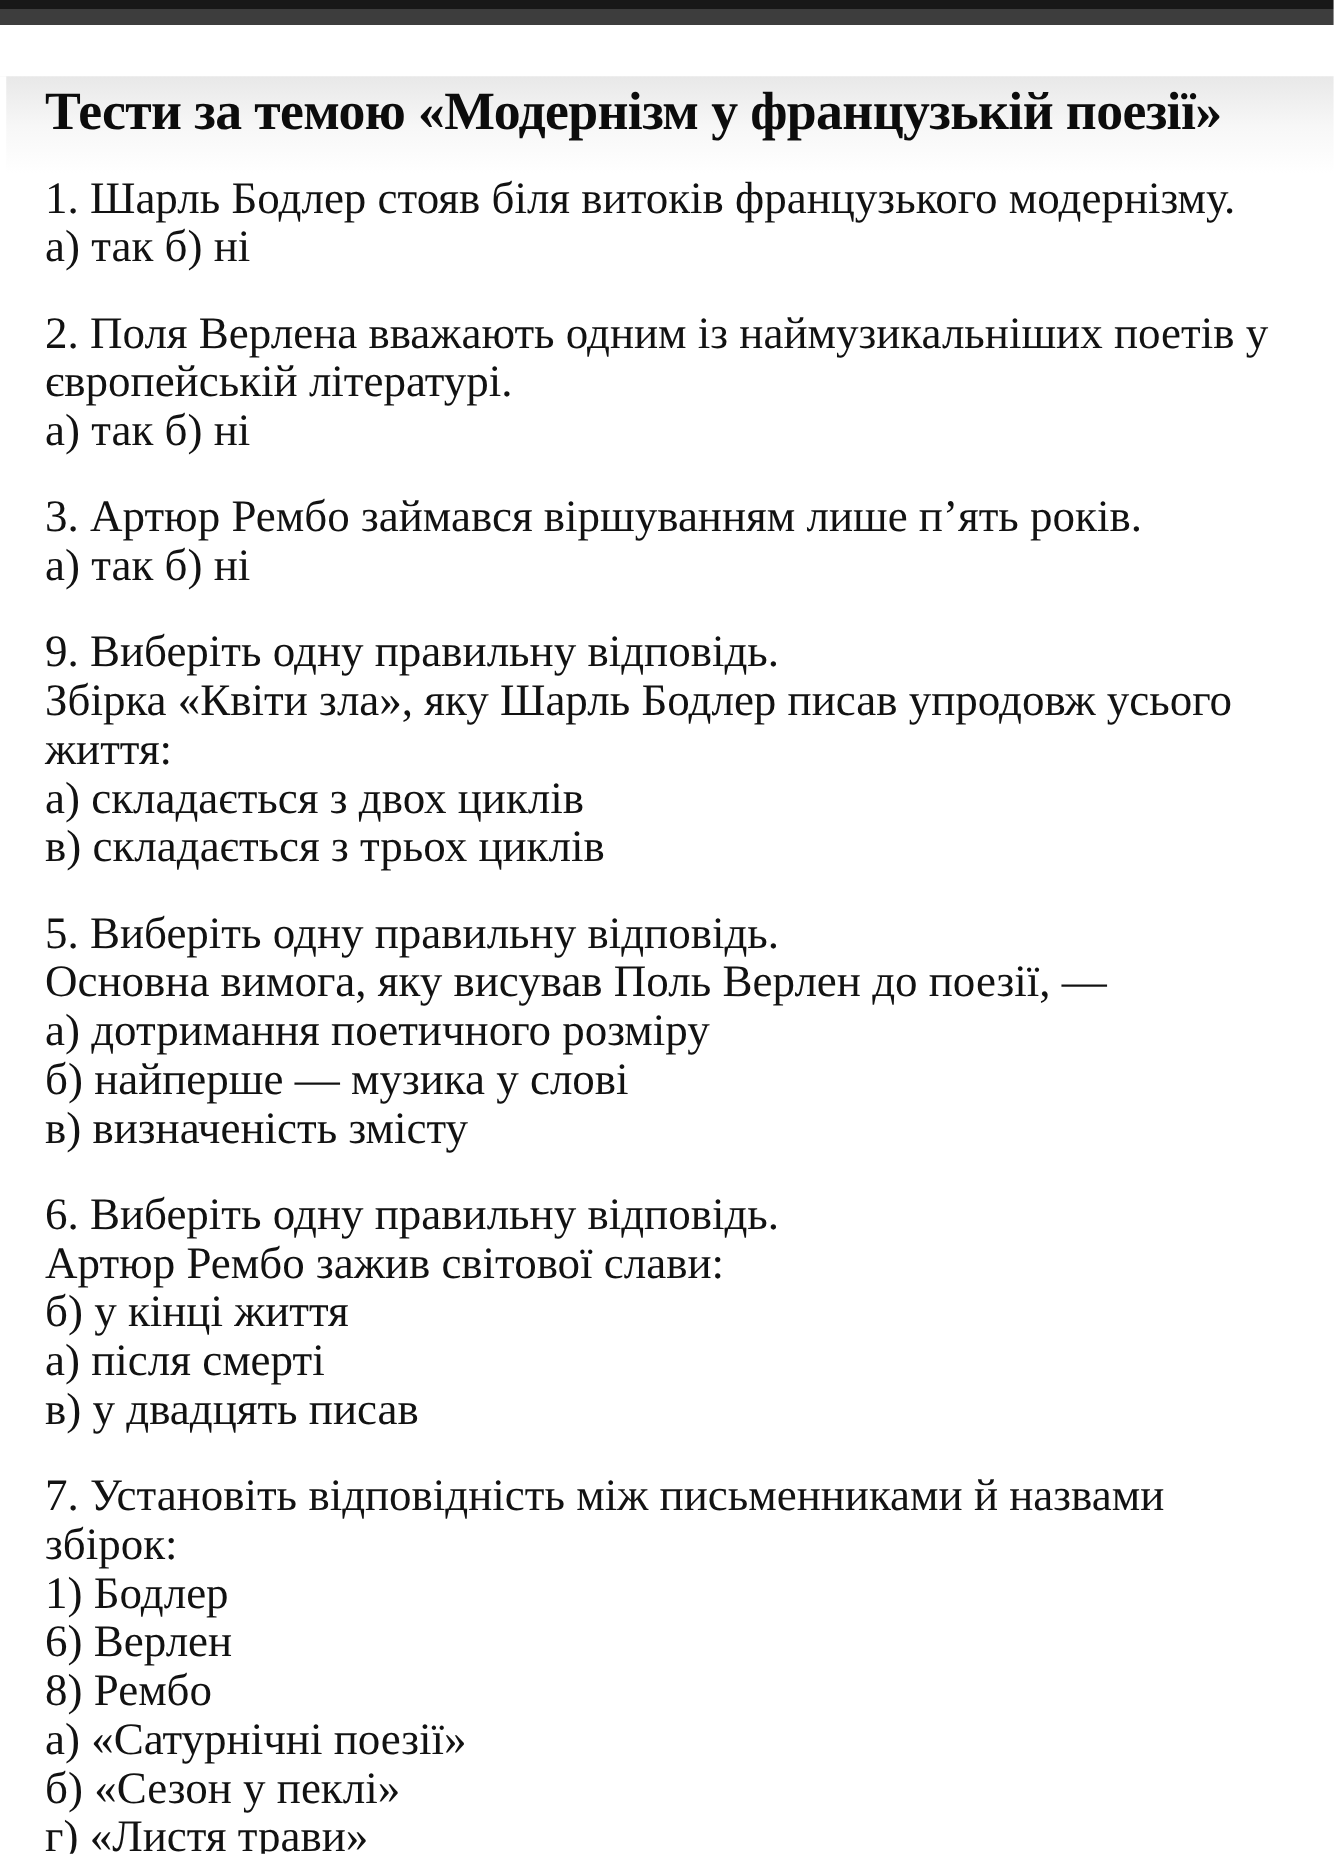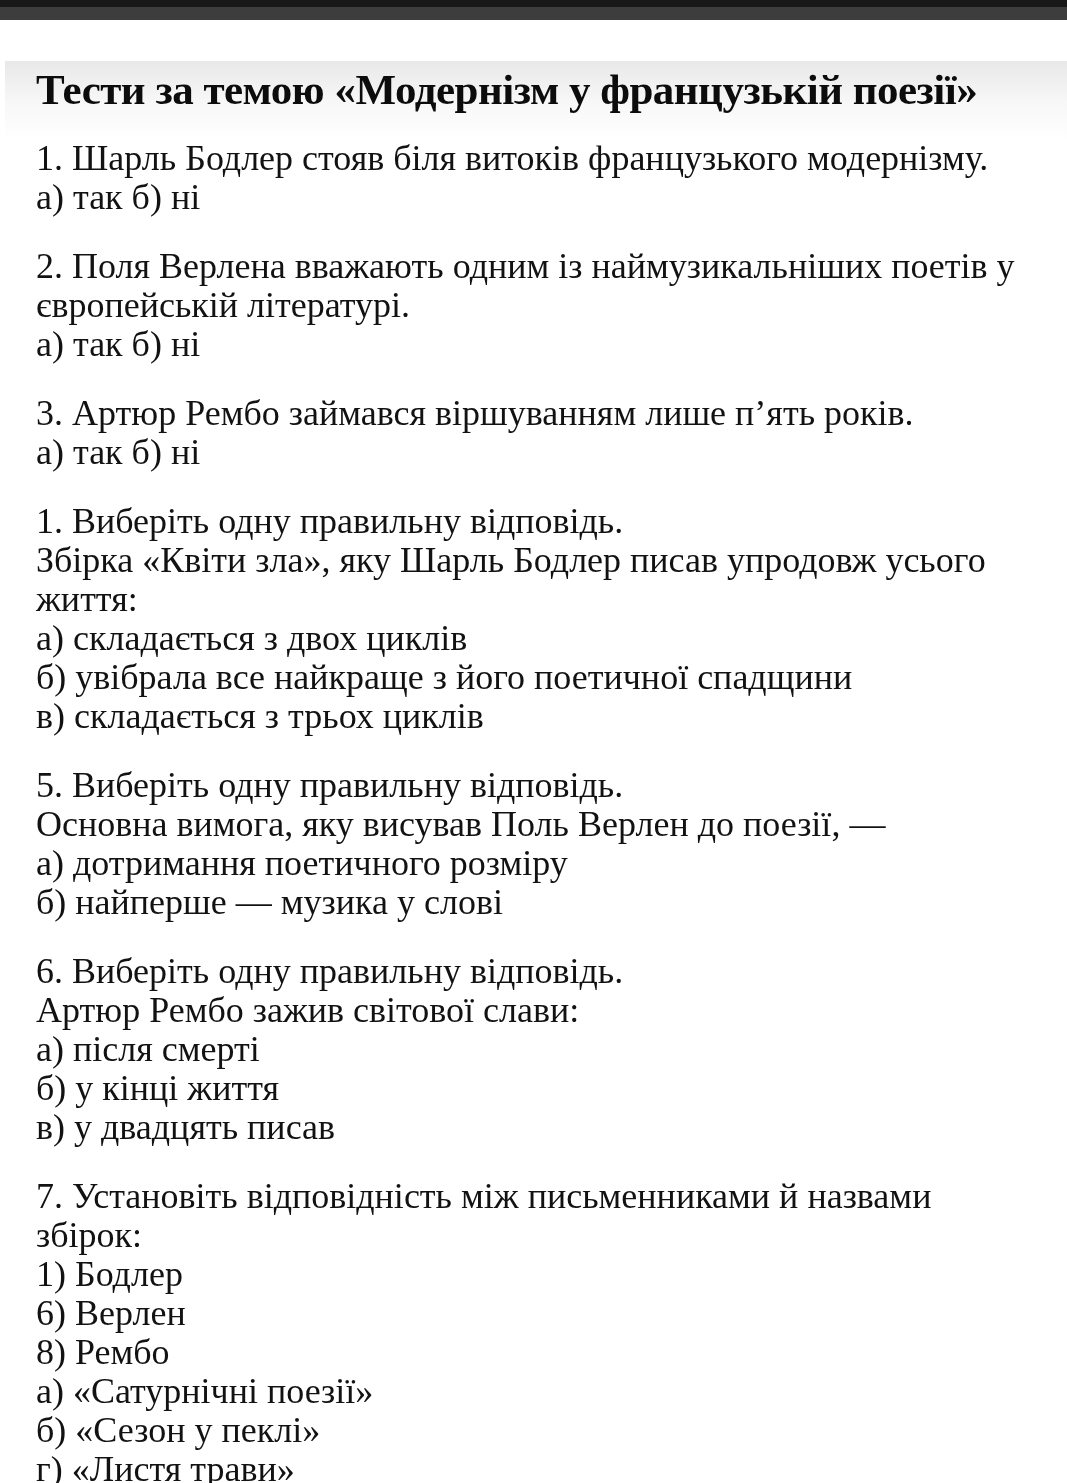--- a/index.html
+++ b/index.html
@@ -69,39 +69,39 @@
     <p>європейській літературі.</p>
     <p>а) так б) ні</p>
   </section>
 
   <section class="question">
     <p>3. Артюр Рембо займався віршуванням лише п’ять років.</p>
     <p>а) так б) ні</p>
   </section>
 
   <section class="question">
-    <p>1. Виберіть одну правильну відповідь.</p>
+    <p>9. Виберіть одну правильну відповідь.</p>
     <p>Збірка «Квіти зла», яку Шарль Бодлер писав упродовж усього життя:</p>
     <p>а) складається з двох циклів</p>
-    <p>б) увібрала все найкраще з його поетичної спадщини</p>
     <p>в) складається з трьох циклів</p>
   </section>
 
   <section class="question">
     <p>5. Виберіть одну правильну відповідь.</p>
     <p>Основна вимога, яку висував Поль Верлен до поезії, —</p>
     <p>а) дотримання поетичного розміру</p>
     <p>б) найперше — музика у слові</p>
+    <p>в) визначеність змісту</p>
   </section>
 
   <section class="question">
     <p>6. Виберіть одну правильну відповідь.</p>
     <p>Артюр Рембо зажив світової слави:</p>
+    <p>б) у кінці життя</p>
     <p>а) після смерті</p>
-    <p>б) у кінці життя</p>
     <p>в) у двадцять писав</p>
   </section>
 
   <section class="question">
     <p>7. Установіть відповідність між письменниками й назвами збірок:</p>
     <p>1) Бодлер</p>
     <p>6) Верлен</p>
     <p>8) Рембо</p>
     <p>а) «Сатурнічні поезії»</p>
     <p>б) «Сезон у пеклі»</p>

